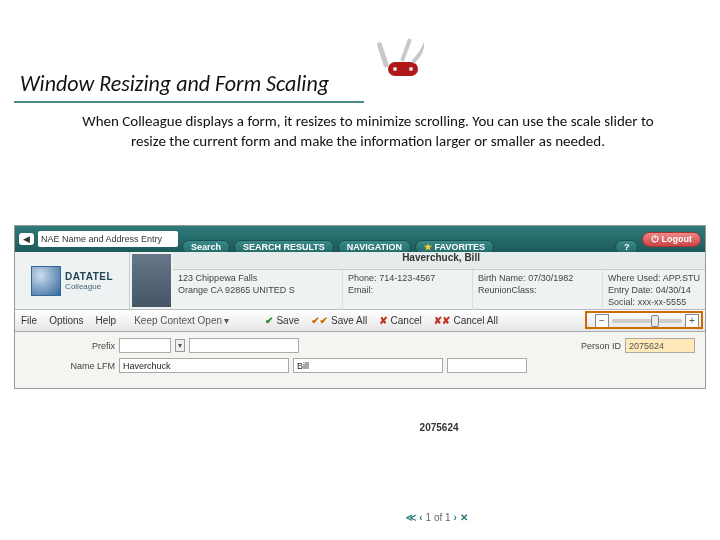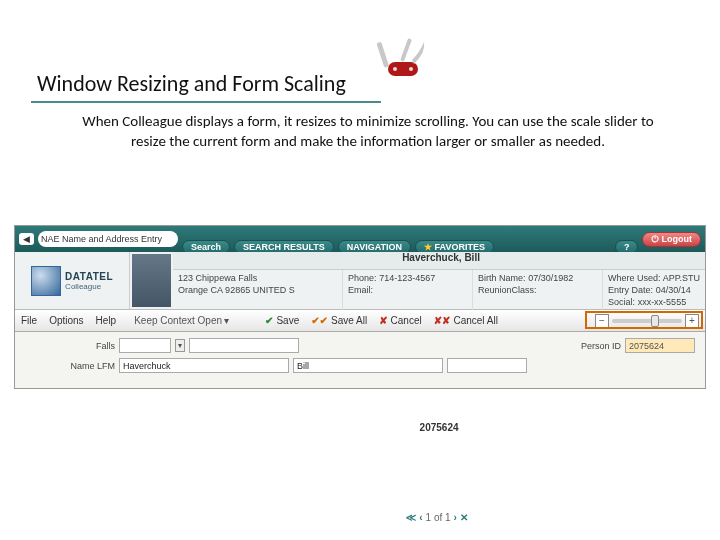--- a/index.html
+++ b/index.html
@@ -1,33 +1,33 @@
 <!DOCTYPE html>
 <html><head>
 <meta charset="utf-8">
 <style>
   * { box-sizing: border-box; margin: 0; padding: 0; }
   body { font-family: Calibri, Arial, sans-serif; width: 720px; height: 540px; background: #fff; position: relative; overflow: hidden; }
 
   .slide { position: relative; width: 100%; height: 100%; }
 
   
-  .title-wrap { position: absolute; top: 68px; left: 31px; width: 350px; border-bottom: 2px solid #4a8a8a; }
+  .title-wrap { position: absolute; top: 68px; left: 14px; width: 350px; border-bottom: 2px solid #4a8a8a; font-style: italic; }
   .title { font-size: 22px; font-weight: 400; color: #111; padding: 2px 6px 4px 6px; }
   .swiss-knife { position: absolute; top: 34px; left: 370px; width: 60px; height: 70px; }
 
   
   .body-box { position: absolute; top: 105px; left: 62px; width: 612px; font-size: 15px; line-height: 1.35; color: #111; padding: 6px 6px; text-align: center; }
 
   
   .app { position: absolute; top: 225px; left: 14px; width: 692px; border: 1px solid #999; font-family: Arial, sans-serif; font-size: 10px; }
 
   .topbar { background: linear-gradient(#2f7a7a, #1d5a5a); display: flex; align-items: center; height: 26px; color: #fff; font-size: 9px; padding: 0 4px; gap: 4px; }
   .topbar .back { background:#fff; color:#333; border-radius:3px; padding:1px 4px; display:flex; align-items:center; }
-  .topbar .searchbox { background:#fff; color:#333; border-radius:8px; padding:1px 3px; flex:0 0 140px; display:flex; align-items:center; justify-content:space-between; height:16px; }
+  .topbar .searchbox { background:#fff; color:#333; border-radius:2px; padding:1px 3px; flex:0 0 140px; display:flex; align-items:center; justify-content:space-between; height:16px; }
   .topbar .btn { background: linear-gradient(#3a8a8a,#246a6a); border:1px solid #1a5050; border-radius:10px; padding:1px 8px; font-weight:bold; white-space:nowrap;margin-top:16px; }
   .topbar .spacer { flex:1; }
   .topbar .star { color:#ffcc33; }
   .logout { background: linear-gradient(#e88,#c44); border:1px solid #a33; border-radius:10px; padding:1px 8px; font-weight:bold; display:flex; align-items:center; gap:3px; }
 
   .context { display:flex; background:#eef2f2; height:58px; border-bottom:1px solid #bbb; }
   .logo-area { width:130px; display:flex; align-items:center; justify-content:center; border-right:1px solid #ccc; flex-direction:column; gap:1px; }
   .logo-box { display:flex; align-items:center; gap:4px; }
   .logo-square { width:30px; height:30px; background: radial-gradient(circle at 30% 30%, #cde, #369); border:1px solid #369; }
   .logo-text { font-size:10px; color:#245; font-weight:bold; letter-spacing:0.5px; }
@@ -186,21 +186,21 @@
             <div class="slider-thumb"></div>
           </div>
         <div class="box">+</div>
       </div>
       <div class="highlight-box" style="top:1px; right:2px; width:118px; height:18px;"></div>
     </div>
 
 
     <div class="formarea">
       <div class="form-row">
-        <div class="lbl" style="width:90px">Falls</div>
+        <div class="lbl" style="width:90px">Prefix</div>
         <div class="finput" style="width:52px"></div>
         <div class="dd">▾</div>
         <div class="finput" style="width:110px"></div>
         <div style="flex:1"></div>
         <div class="lbl">Person ID</div>
         <div class="finput ro" style="width:70px">2075624</div>
       </div>
       <div class="form-row">
         <div class="lbl" style="width:90px">Name LFM</div>
         <div class="finput" style="width:170px">Haverchuck</div>

